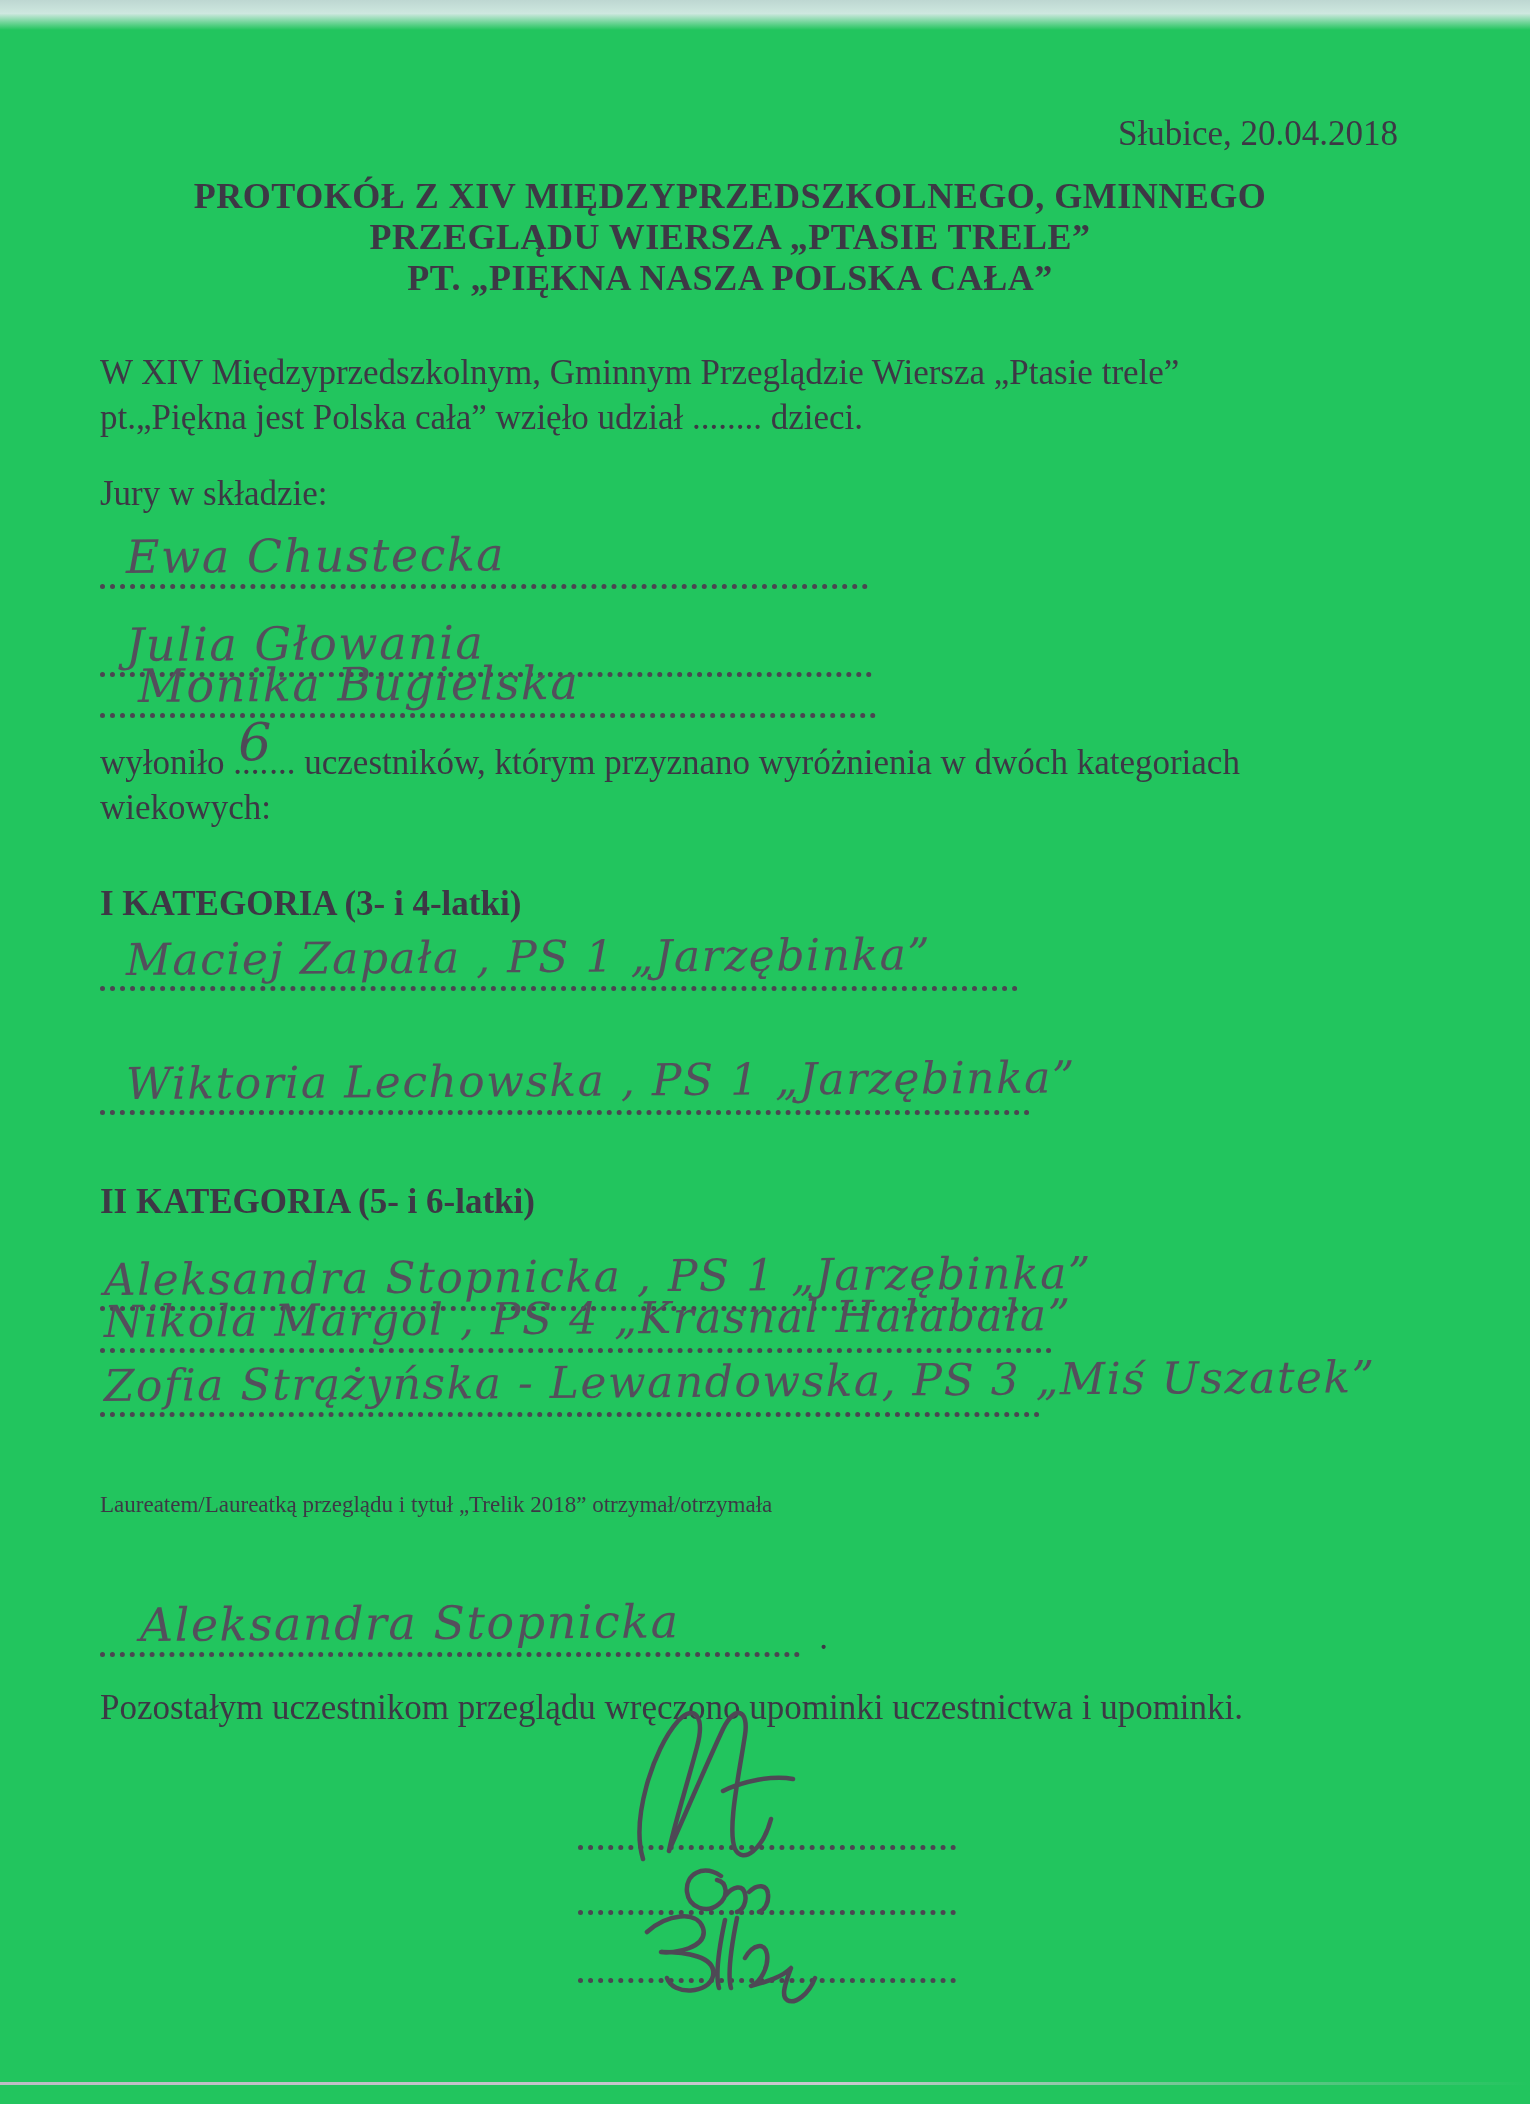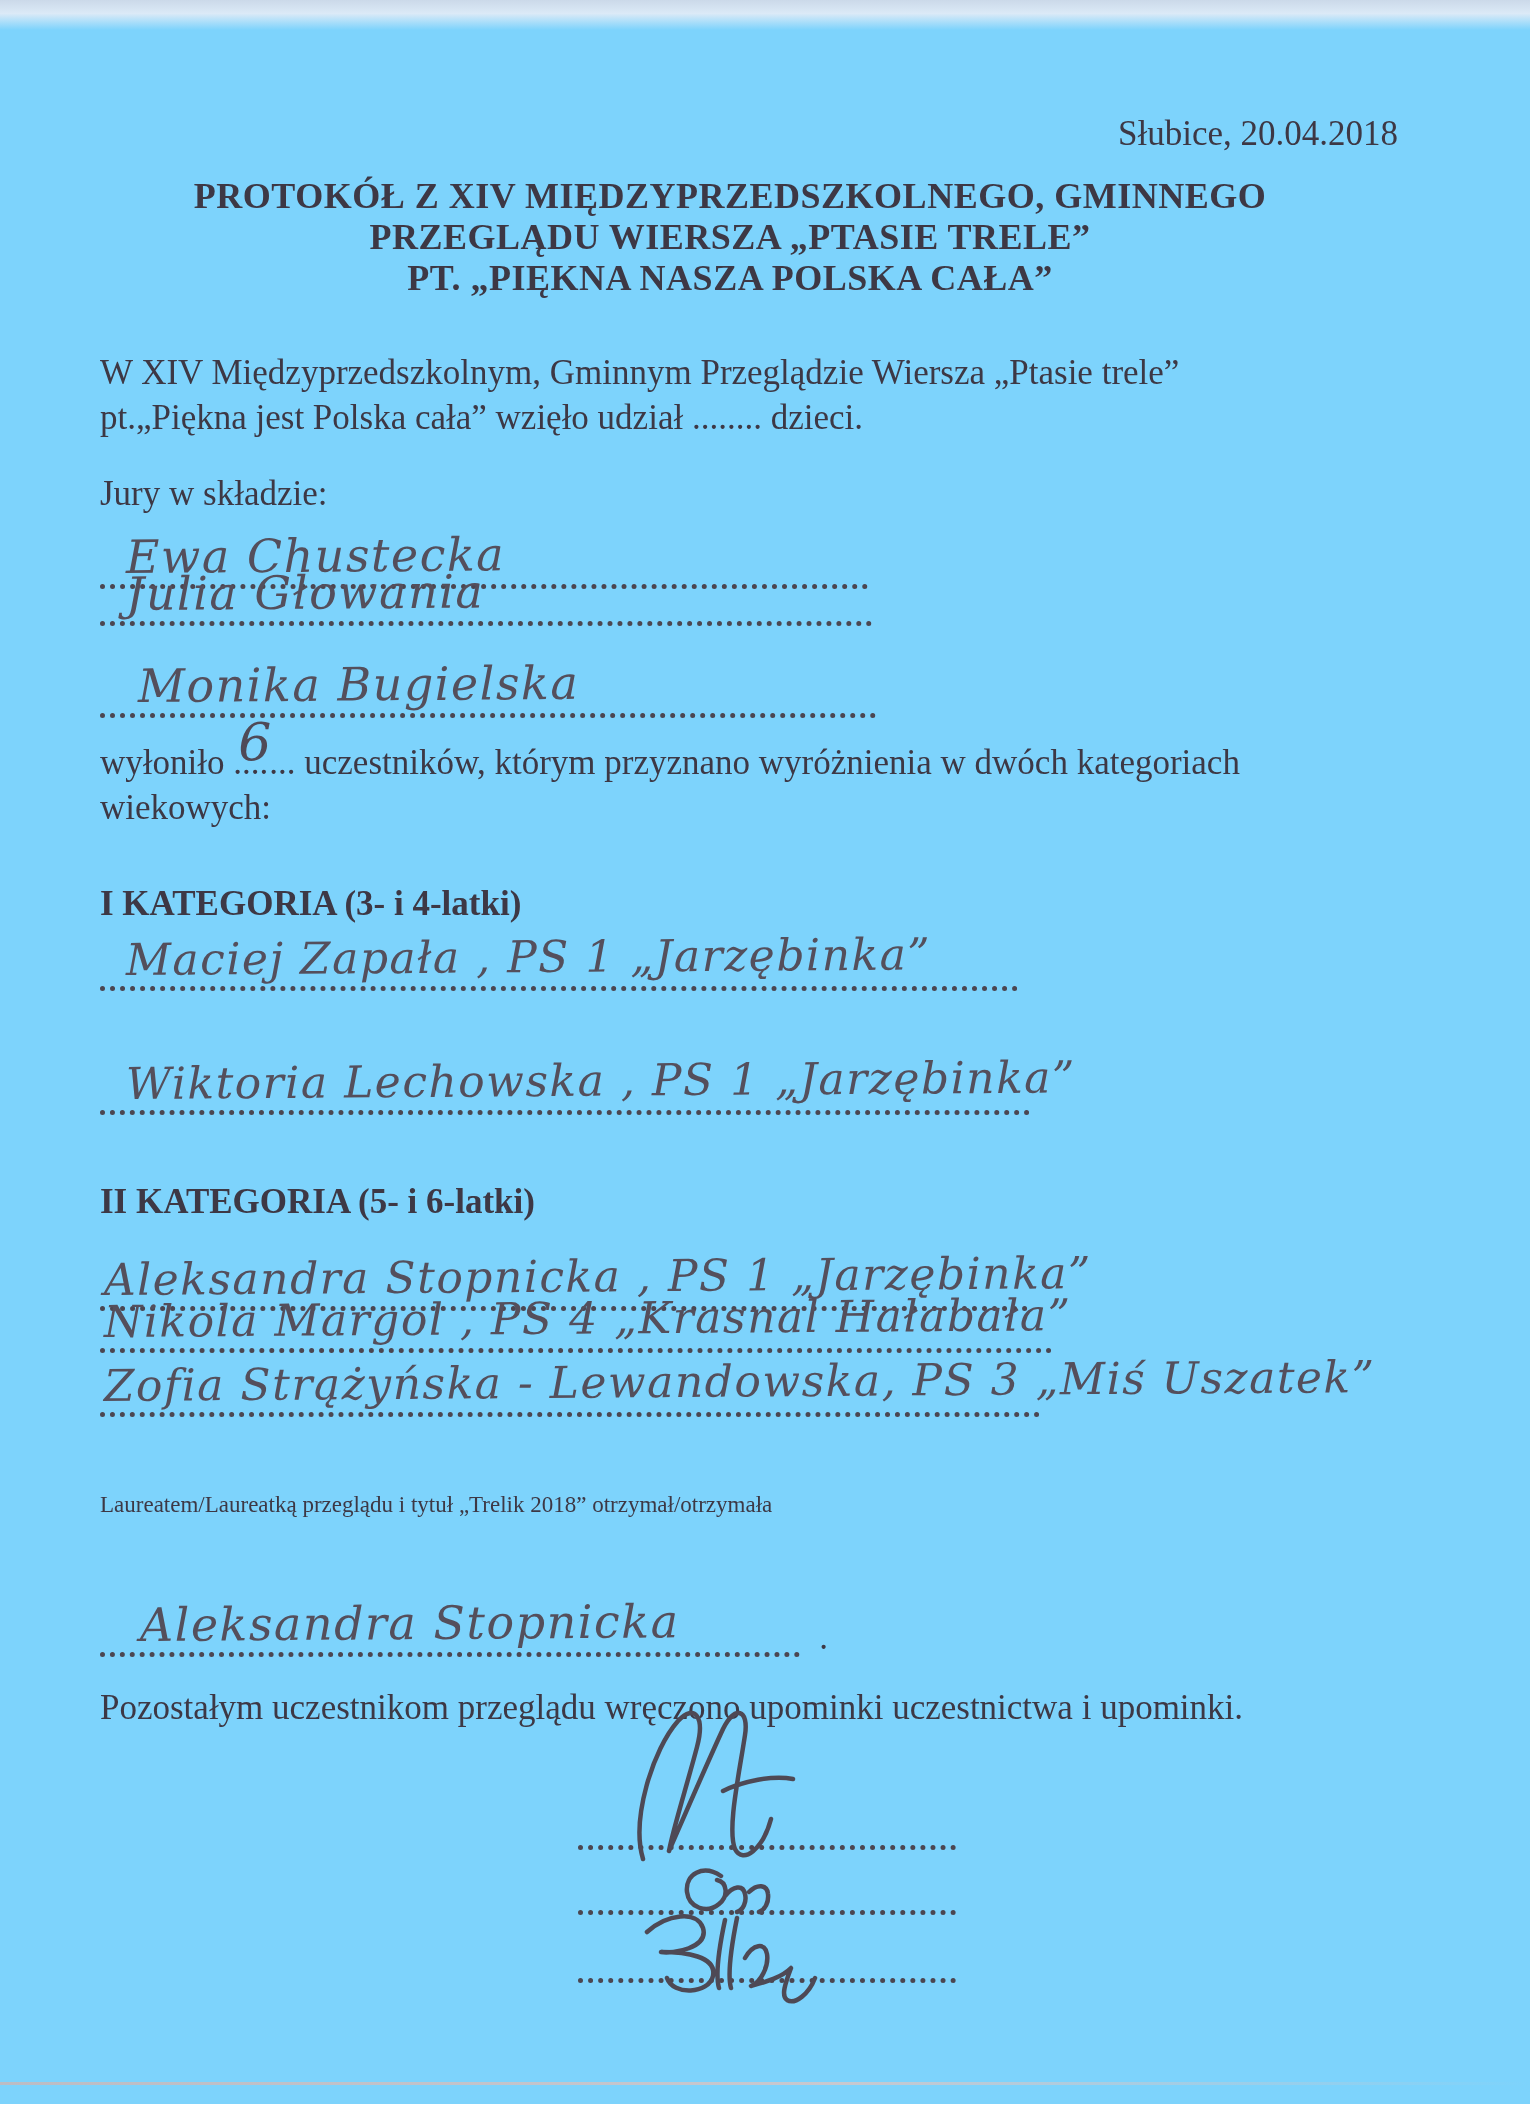--- a/index.html
+++ b/index.html
@@ -1,19 +1,19 @@
 <!DOCTYPE html>
 <html lang="pl"><head>
 <meta charset="utf-8">
 <style>
   html, body { margin:0; padding:0; background:#ffffff; }
   .page {
     position:relative;
     width:1530px; height:2104px;
-    background:#7dd3fc;
+    background:#22c55e;
     overflow:hidden;
     font-family:"Liberation Serif", serif;
     color:#3d3845;
   }
   
   .scan-top {
     position:absolute; top:0; left:0; width:100%; height:30px;
     background:linear-gradient(180deg, #d9dae6 0%, #eceef6 45%, rgba(252,252,254,0) 100%);
     opacity:.85;
   }
@@ -86,21 +86,21 @@
   <div class="intro">
     <div>W XIV Międzyprzedszkolnym, Gminnym Przeglądzie Wiersza „Ptasie trele”</div>
     <div>pt.„Piękna jest Polska cała” wzięło udział ........ dzieci.</div>
   </div>
 
   <div class="jury-label">Jury w składzie:</div>
 
   <div class="write-line" style="top:518px; width:768px; height:66px;">
     <span class="hand hand-46">Ewa Chustecka</span>
   </div>
-  <div class="write-line" style="top:555px; width:772px; height:66px;text-align:center;">
+  <div class="write-line" style="top:606px; width:772px; height:66px;text-align:center;">
     <span class="hand hand-46">Julia Głowania</span>
   </div>
   <div class="write-line" style="top:647px; width:776px; height:66px;">
     <span class="hand hand-46" style="left:38px;">Monika Bugielska</span>
   </div>
 
   <div class="count-para">
     <span>wyłoniło ....</span><span class="hand-count">6</span><span>... uczestników, którym przyznano wyróżnienia w dwóch kategoriach</span><br>
     <span>wiekowych:</span>
   </div>

